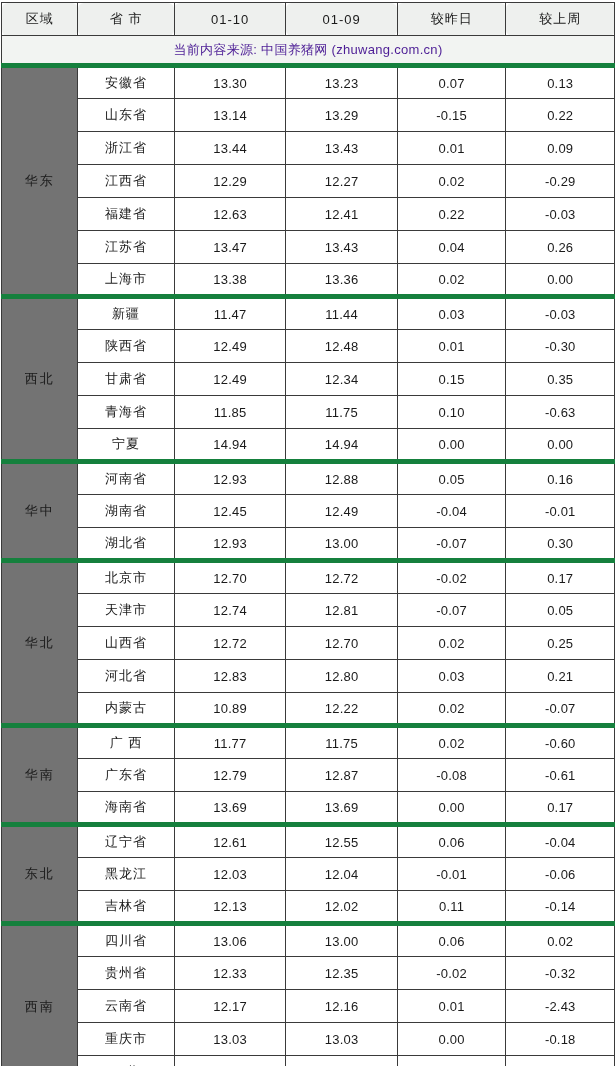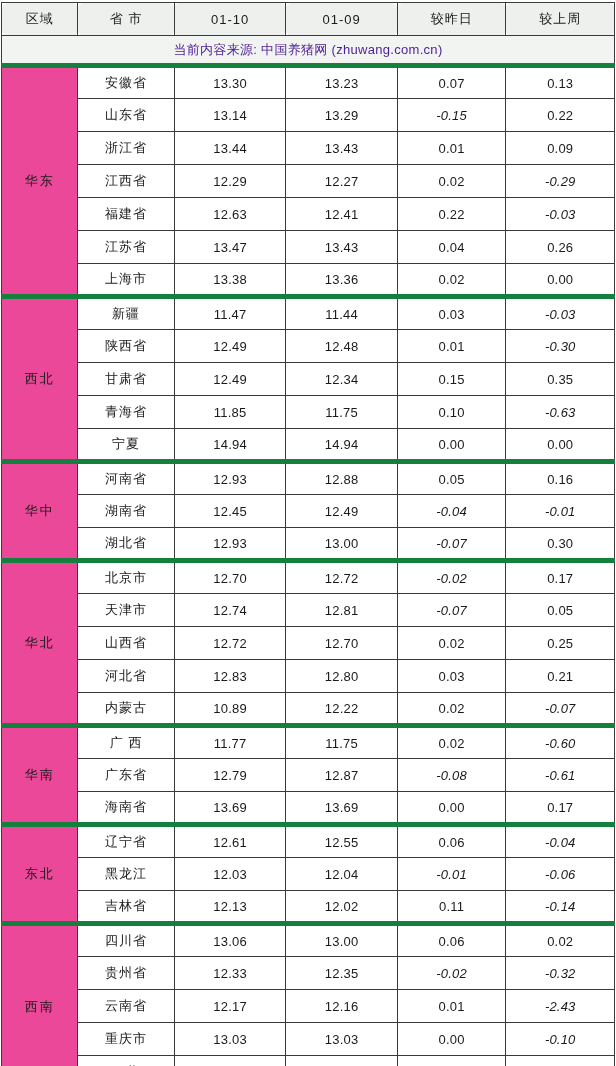--- a/index.html
+++ b/index.html
@@ -44,29 +44,29 @@
   tr.source-row td {
     background: #f2f4f2;
     height: 30px;
     font-size: 13px;
     letter-spacing: 0.3px;
     color: #4c1d95;
   }
   td.region-cell {
     font-weight: bold;
     letter-spacing: 2px;
-    background: #ec4899;
+    background: #737373;
     font-size: 13.5px;
   }
   td.prov-cell {
     letter-spacing: 1px;
   }
   td.num { letter-spacing: 0.2px; }
   .up { color: #d81f1f; }
-  .down { color: #1f7a3d; font-style: italic; }
+  .down { color: #1f7a3d; }
   .flat { color: #1a1a1a; }
 
   
   col.c-region { width: 76px; }
   col.c-prov   { width: 96px; }
   col.c-d1     { width: 111px; }
   col.c-d2     { width: 111px; }
   col.c-ch1    { width: 108px; }
   col.c-ch2    { width: 108px; }
 
@@ -308,21 +308,21 @@
           <td class="num">12.17</td>
           <td class="num">12.16</td>
           <td class="num up">0.01</td>
           <td class="num down">-2.43</td>
         </tr>
         <tr>
           <td class="prov-cell">重庆市</td>
           <td class="num">13.03</td>
           <td class="num">13.03</td>
           <td class="num flat">0.00</td>
-          <td class="num down">-0.10</td>
+          <td class="num down">-0.18</td>
         </tr>
         <tr>
           <td class="prov-cell">西藏</td>
           <td class="num">10.85</td>
           <td class="num">10.77</td>
           <td class="num up">0.08</td>
           <td class="num up">0.42</td>
         </tr>
       </tbody>
   </table>

